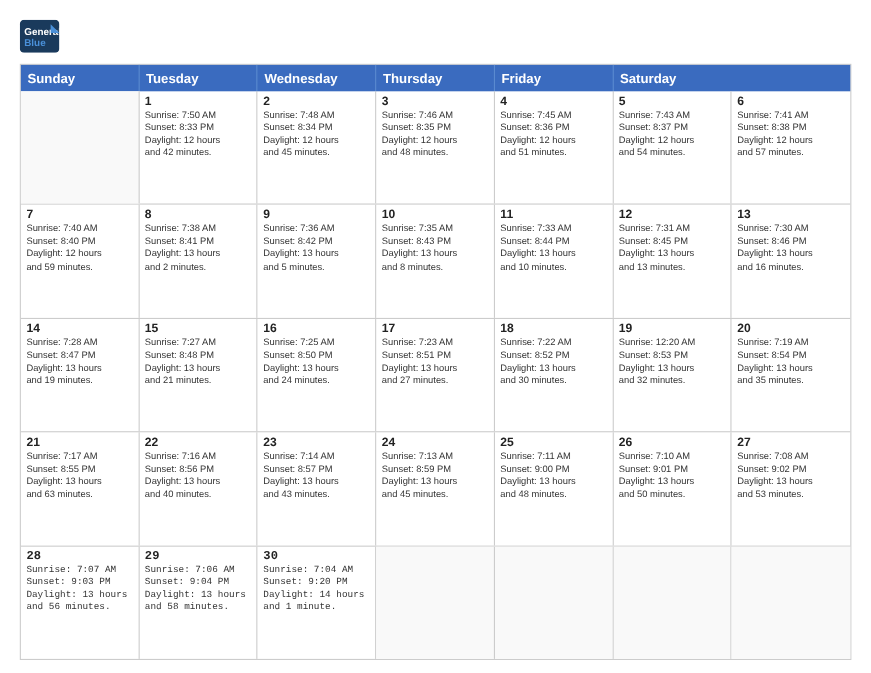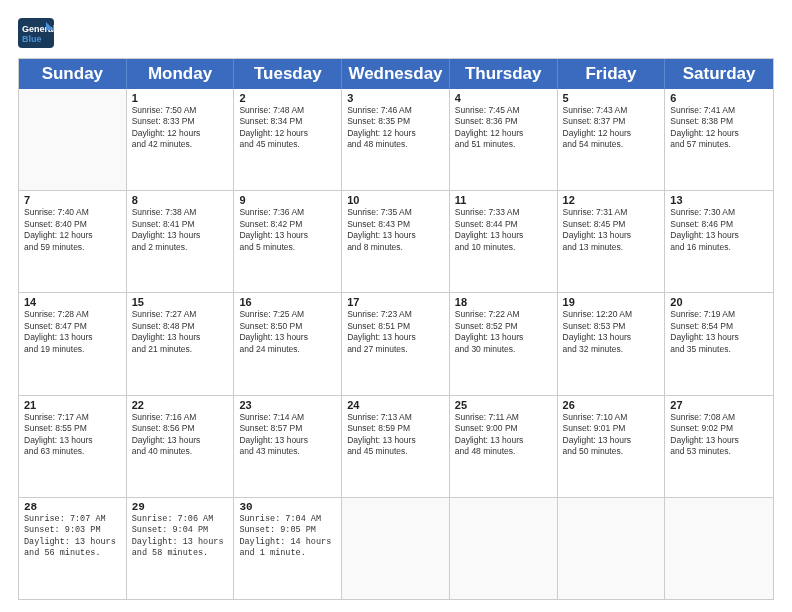--- a/index.html
+++ b/index.html
@@ -45,25 +45,25 @@
       display: flex;
       flex-direction: column;
     }
     .cal-header-row {
       display: grid;
       grid-template-columns: repeat(7, 1fr);
       background: #3a6bbf;
     }
     .cal-header-cell {
       color: #fff;
-      font-size: 17px;
+      font-size: 12px;
       font-weight: bold;
       padding: 5px 6px;
       border-right: 1px solid #5a8ad0;
-      text-align: center;
+      text-align: left;
     }
     .cal-header-cell:last-child { border-right: none; }
     .cal-body {
       flex: 1;
       display: flex;
       flex-direction: column;
     }
     .cal-row {
       display: grid;
       grid-template-columns: repeat(7, 1fr);
@@ -110,21 +110,20 @@
     </div>
     <div class="title-block">
       <div class="title-month"></div>
       <div class="title-location"></div>
     </div>
   </div>
 
   <div class="calendar">
     <div class="cal-header-row">
     <div class="cal-header-cell">Sunday</div>
-        <div class="cal-header-cell">Monday</div>
         <div class="cal-header-cell">Tuesday</div>
         <div class="cal-header-cell">Wednesday</div>
         <div class="cal-header-cell">Thursday</div>
         <div class="cal-header-cell">Friday</div>
         <div class="cal-header-cell">Saturday</div>
       </div>
     <div class="cal-body">
     <div class="cal-row">
           <div class="cal-cell empty"></div>
           <div class="cal-cell">
@@ -334,21 +333,21 @@
           <div class="cal-cell">
             <div class="day-num">29</div>
             <div class="cell-line">Sunrise: 7:06 AM</div>
             <div class="cell-line">Sunset: 9:04 PM</div>
             <div class="cell-line">Daylight: 13 hours</div>
             <div class="cell-line">and 58 minutes.</div>
           </div>
           <div class="cal-cell">
             <div class="day-num">30</div>
             <div class="cell-line">Sunrise: 7:04 AM</div>
-            <div class="cell-line">Sunset: 9:05 PM</div>
+            <div class="cell-line">Sunset: 9:20 PM</div>
             <div class="cell-line">Daylight: 14 hours</div>
             <div class="cell-line">and 1 minute.</div>
           </div>
           <div class="cal-cell empty"></div>
           <div class="cal-cell empty"></div>
           <div class="cal-cell empty"></div>
           <div class="cal-cell empty"></div>
         </div>
       </div>
   </div>

